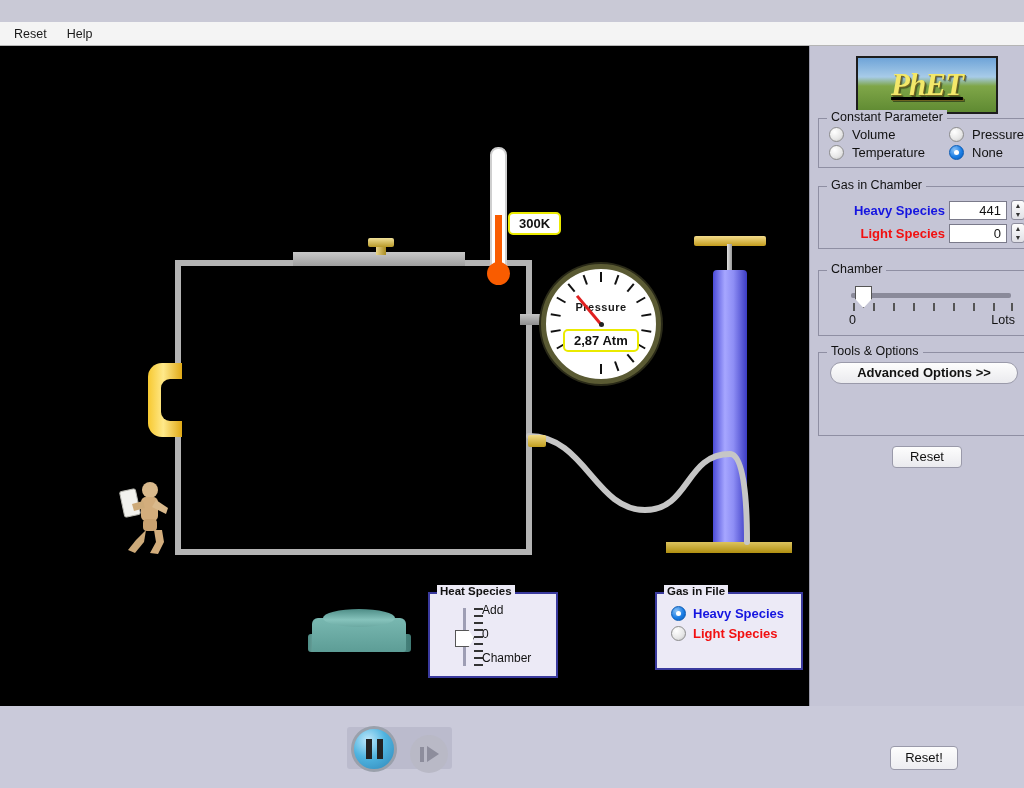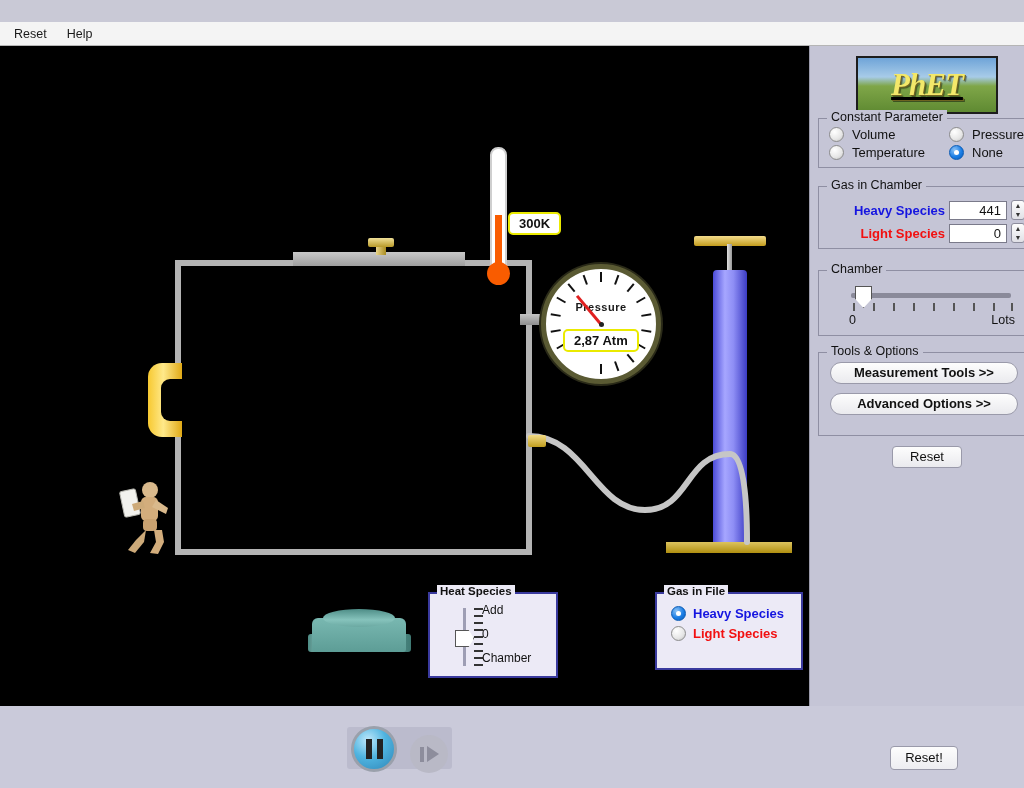--- a/index.html
+++ b/index.html
@@ -962,21 +962,20 @@
           <i style="left:158px"></i>
       </div>
       <div class="grav-ends">
         <span>0</span>
         <span>Lots</span>
       </div>
     </div>
 
     <div class="group" id="grp-tools">
       <span class="group-title">Tools &amp; Options</span>
-      <div class="panel-btn">Measurement Tools &gt;&gt;</div>
       <div class="panel-btn">Advanced Options &gt;&gt;</div>
     </div>
 
     <div class="reset-btn">Reset</div>
   </div>
 
   <div class="bottombar">
     <div class="play-tray"></div>
     <div class="pause-btn">
       <i></i>

